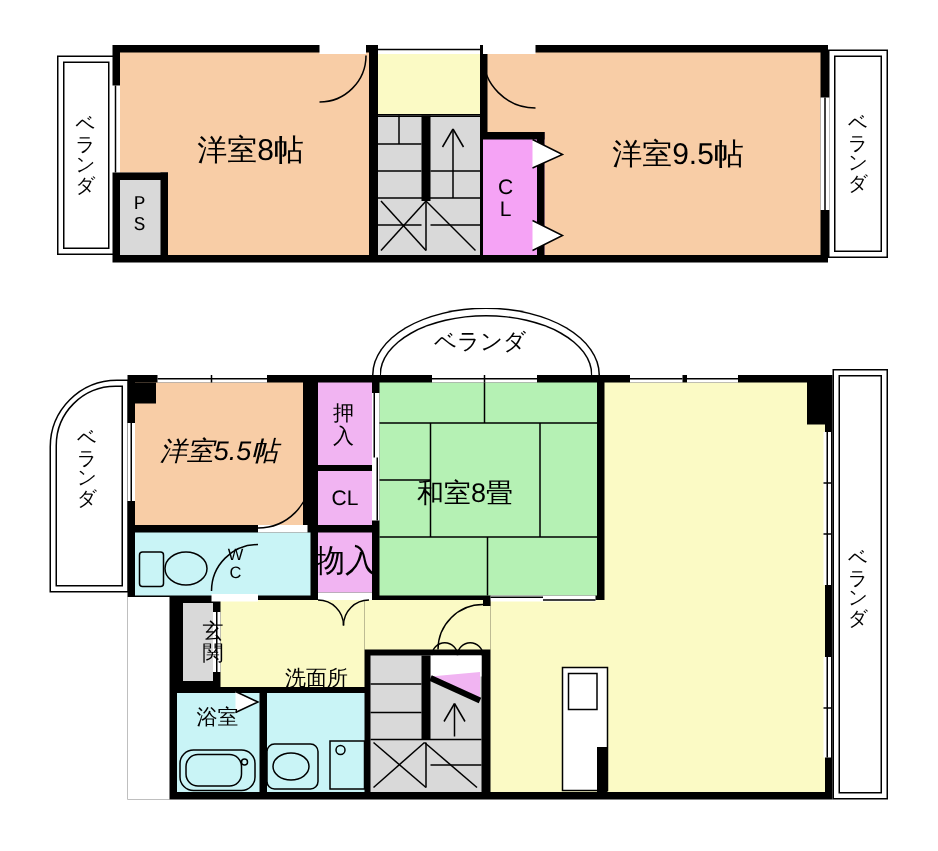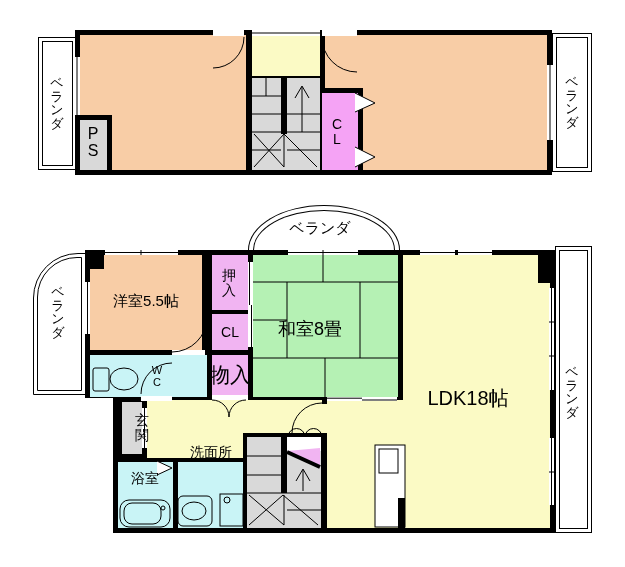--- a/index.html
+++ b/index.html
@@ -204,31 +204,32 @@
       <circle cx="227" cy="500" r="3"></circle>
     </g>
     <g stroke="#000" stroke-width="1">
       <rect x="375" y="445" width="30" height="82" fill="#fff"></rect>
       <rect x="379" y="449" width="19" height="24" fill="none"></rect>
       <rect x="398" y="498" width="7" height="30" fill="#000" stroke="none"></rect>
     </g>
   </svg>
 
   <div class="lbl stack" style="left:57px;top:103px;font-size:13px;">ベランダ</div>
-  <div class="lbl stack" style="left:93px;top:143px;font-size:16px;">PS</div>
+  <div class="lbl" style="left:167px;top:101px;font-size:20px;">洋室8帖</div>
+  <div class="lbl stack" style="left:93px;top:143px;font-size:13px;font-family:Liberation Mono, monospace;">PS</div>
   <div class="lbl stack" style="left:337px;top:132px;font-size:14px;">CL</div>
+  <div class="lbl" style="left:452px;top:104px;font-size:20px;">洋室9.5帖</div>
   <div class="lbl stack" style="left:572px;top:102px;font-size:13px;">ベランダ</div>
 
   <div class="lbl" style="left:320px;top:228px;font-size:15px;">ベランダ</div>
   <div class="lbl stack" style="left:58px;top:312px;font-size:13px;">ベランダ</div>
-  <div class="lbl" style="left:146px;top:301px;font-size:15px;">洋室5.5帖</div>
+  <div class="lbl" style="left:146px;top:301px;font-size:18px;font-style:italic;">洋室5.5帖</div>
   <div class="lbl stack" style="left:229px;top:283px;font-size:14px;">押入</div>
   <div class="lbl" style="left:230px;top:332px;font-size:14px;">CL</div>
   <div class="lbl" style="left:230px;top:375px;font-size:21px;">物入</div>
   <div class="lbl" style="left:310px;top:329px;font-size:18px;">和室8畳</div>
-  <div class="lbl" style="left:468px;top:398px;font-size:20px;">LDK18帖</div>
   <div class="lbl stack" style="left:157px;top:377px;font-size:11px;">WC</div>
   <div class="lbl stack" style="left:142px;top:428px;font-size:14px;">玄関</div>
   <div class="lbl" style="left:145px;top:478px;font-size:14px;">浴室</div>
   <div class="lbl" style="left:211px;top:452px;font-size:14px;">洗面所</div>
   <div class="lbl stack" style="left:572px;top:392px;font-size:13px;">ベランダ</div>
 
 </div>
 
 </body></html>

